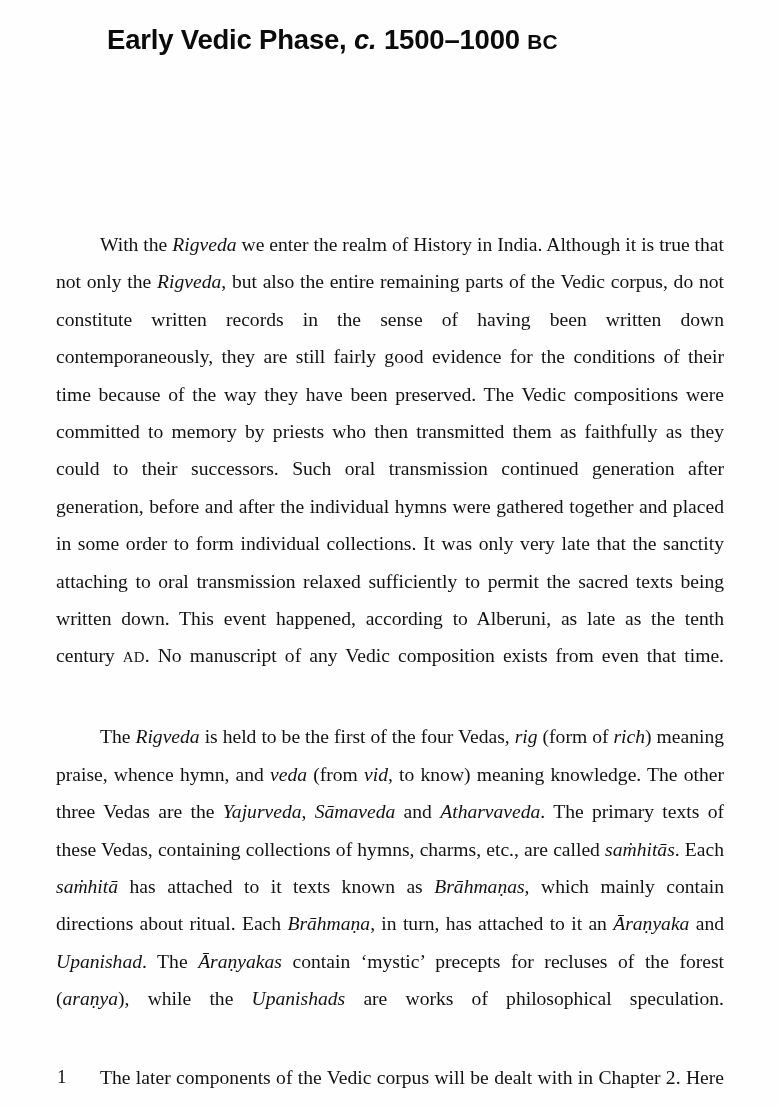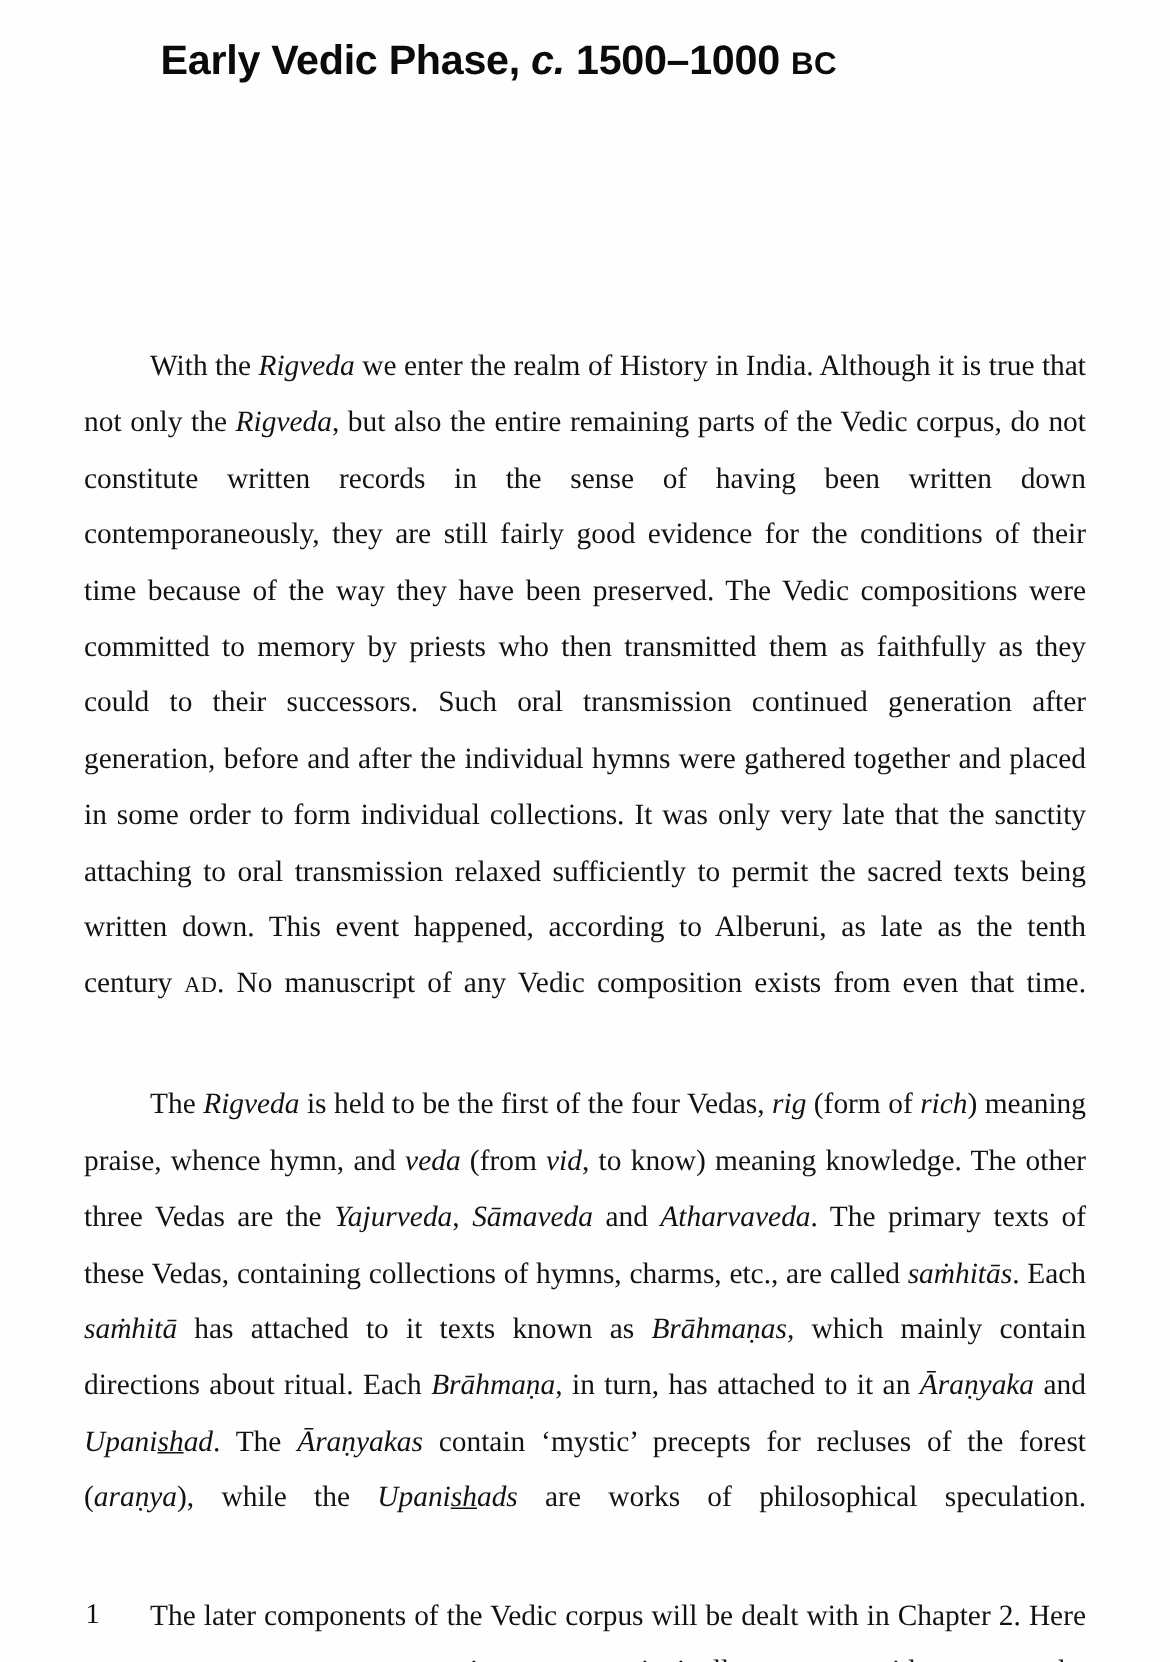--- a/index.html
+++ b/index.html
@@ -78,21 +78,20 @@
     hyphens: manual;
   }
   p.para + p.para {
     margin-top: 0;
   }
 
   i, .ital {
     font-style: italic;
   }
   .und {
-    text-decoration: underline;
     text-underline-offset: 1px;
   }
 
   
   p.para:after {
     content: "";
     display: inline-block;
     width: 100%;
   }
 

